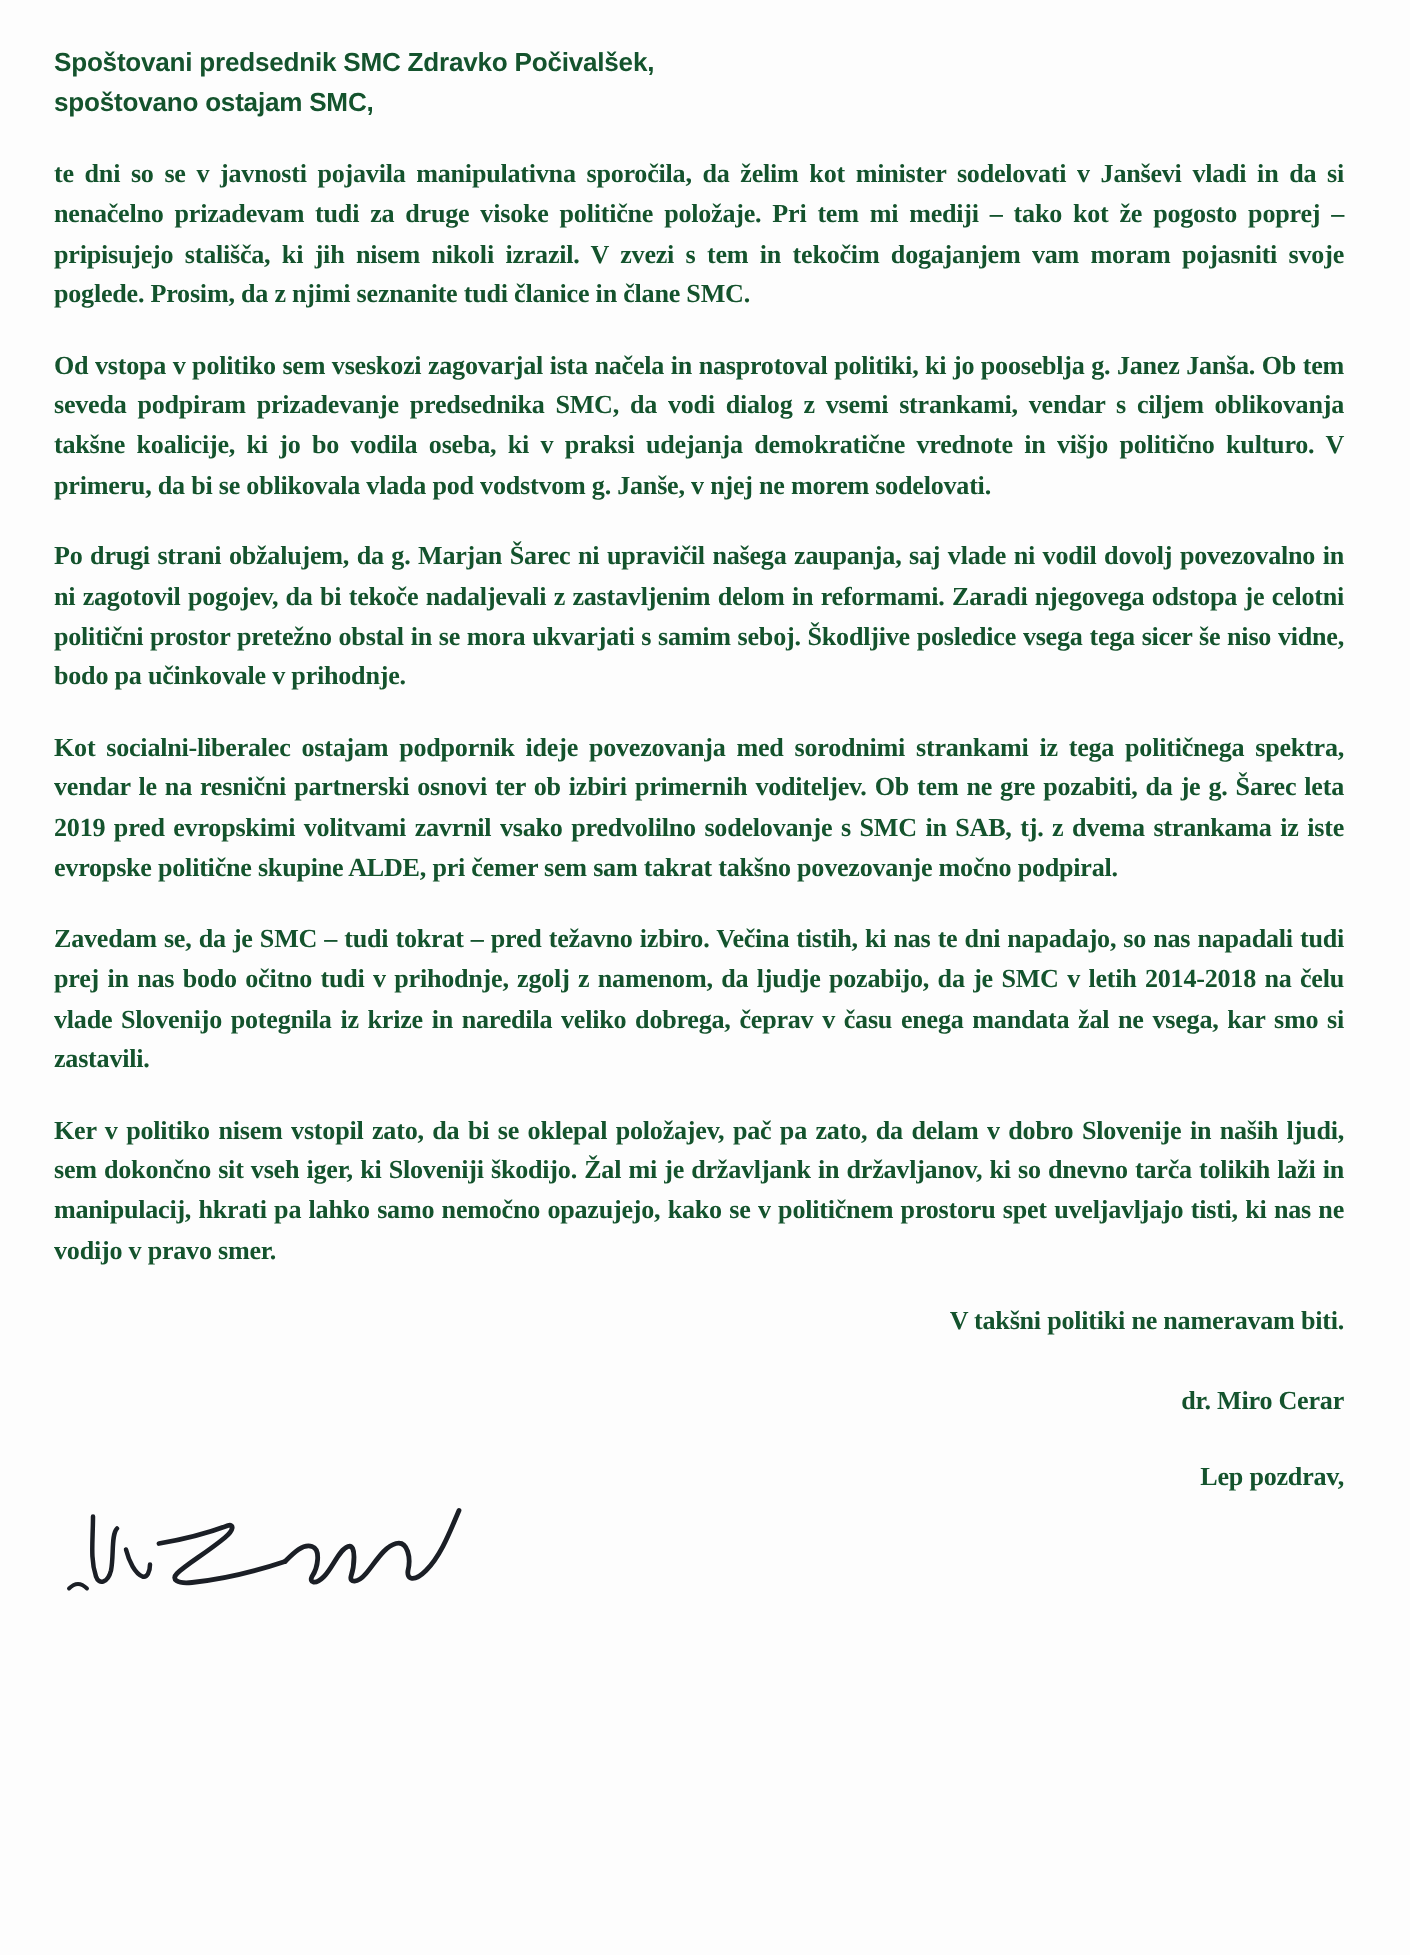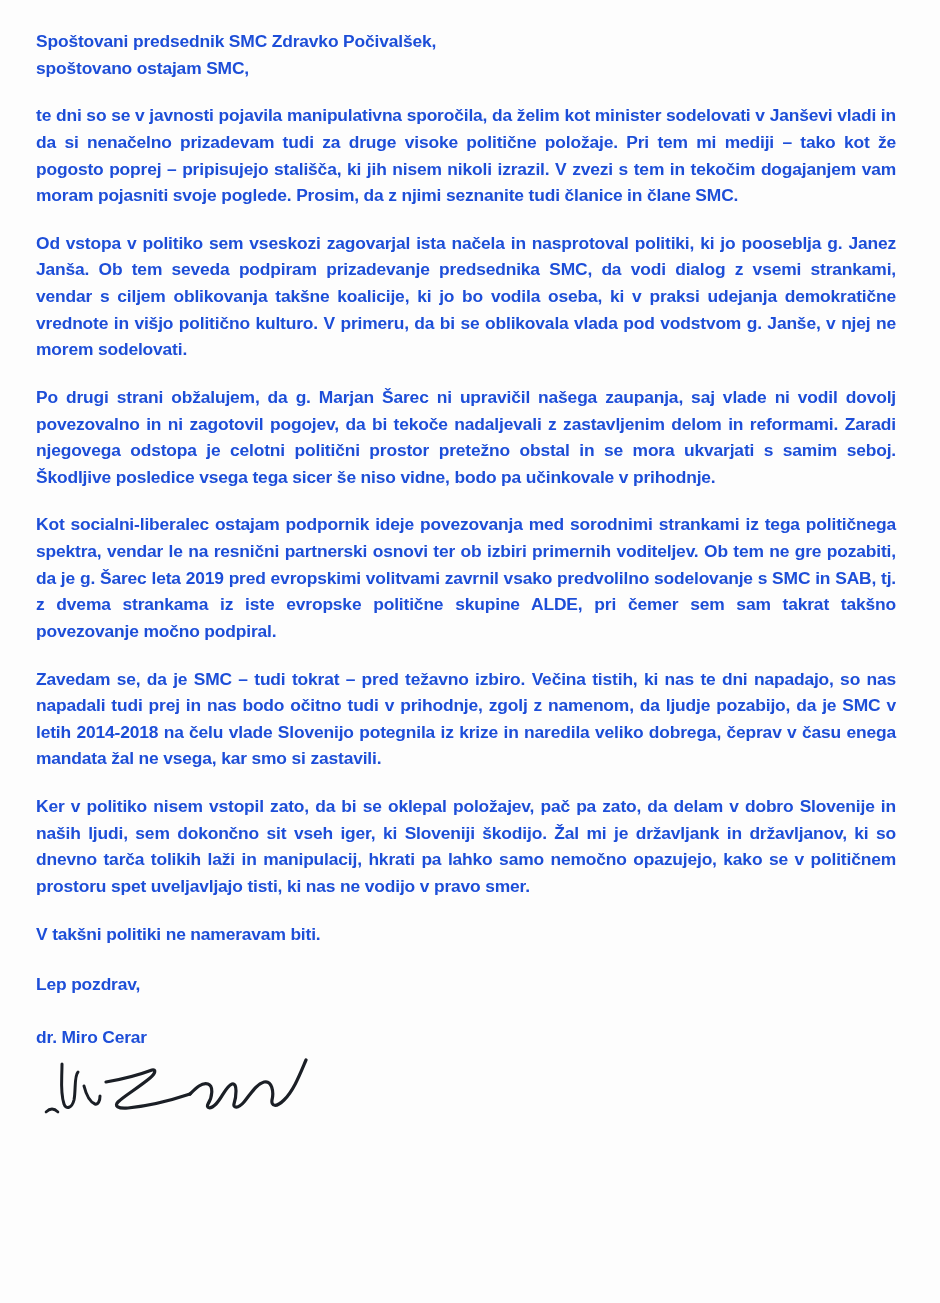--- a/index.html
+++ b/index.html
@@ -20,35 +20,36 @@
     height: 1303px;
     background: #fdfdfd;
     box-sizing: border-box;
     padding: 22px 44px 10px 36px;
   }
   .letter {
     font-size: 17.4px;
     line-height: 1.53;
     font-weight: 700;
     letter-spacing: -0.15px;
-    color: #1d4ed8;
+    color: #14532d;
   }
   .salutation {
     margin: 6px 0 0 0;
   }
   .salutation .line {
     display: block;
   }
   .para {
     margin: 21px 0 0 0;
     text-align: justify;
     text-justify: inter-word;
+    font-family: Liberation Serif, serif;
   }
   .para.nojust {
-    text-align: left;
+    text-align: right;
   }
   .closing {
     margin-top: 24px;
   }
   .signer {
     margin-top: 26px;
   }
   .signature-area {
     position: relative;
     height: 86px;
@@ -73,23 +74,23 @@
 
     <p class="para">te dni so se v javnosti pojavila manipulativna sporočila, da želim kot minister sodelovati v Janševi vladi in da si nenačelno prizadevam tudi za druge visoke politične položaje. Pri tem mi mediji – tako kot že pogosto poprej – pripisujejo stališča, ki jih nisem nikoli izrazil. V zvezi s tem in tekočim dogajanjem vam moram pojasniti svoje poglede. Prosim, da z njimi seznanite tudi članice in člane SMC.</p>
     <p class="para">Od vstopa v politiko sem vseskozi zagovarjal ista načela in nasprotoval politiki, ki jo poosebljа g. Janez Janša. Ob tem seveda podpiram prizadevanje predsednika SMC, da vodi dialog z vsemi strankami, vendar s ciljem oblikovanja takšne koalicije, ki jo bo vodila oseba, ki v praksi udejanja demokratične vrednote in višjo politično kulturo. V primeru, da bi se oblikovala vlada pod vodstvom g. Janše, v njej ne morem sodelovati.</p>
     <p class="para">Po drugi strani obžalujem, da g. Marjan Šarec ni upravičil našega zaupanja, saj vlade ni vodil dovolj povezovalno in ni zagotovil pogojev, da bi tekoče nadaljevali z zastavljenim delom in reformami. Zaradi njegovega odstopa je celotni politični prostor pretežno obstal in se mora ukvarjati s samim seboj. Škodljive posledice vsega tega sicer še niso vidne, bodo pa učinkovale v prihodnje.</p>
     <p class="para">Kot socialni-liberalec ostajam podpornik ideje povezovanja med sorodnimi strankami iz tega političnega spektra, vendar le na resnični partnerski osnovi ter ob izbiri primernih voditeljev. Ob tem ne gre pozabiti, da je g. Šarec leta 2019 pred evropskimi volitvami zavrnil vsako predvolilno sodelovanje s SMC in SAB, tj. z dvema strankama iz iste evropske politične skupine ALDE, pri čemer sem sam takrat takšno povezovanje močno podpiral.</p>
     <p class="para">Zavedam se, da je SMC – tudi tokrat – pred težavno izbiro. Večina tistih, ki nas te dni napadajo, so nas napadali tudi prej in nas bodo očitno tudi v prihodnje, zgolj z namenom, da ljudje pozabijo, da je SMC v letih 2014-2018 na čelu vlade Slovenijo potegnila iz krize in naredila veliko dobrega, čeprav v času enega mandata žal ne vsega, kar smo si zastavili.</p>
     <p class="para">Ker v politiko nisem vstopil zato, da bi se oklepal položajev, pač pa zato, da delam v dobro Slovenije in naših ljudi, sem dokončno sit vseh iger, ki Sloveniji škodijo. Žal mi je državljank in državljanov, ki so dnevno tarča tolikih laži in manipulacij, hkrati pa lahko samo nemočno opazujejo, kako se v političnem prostoru spet uveljavljajo tisti, ki nas ne vodijo v pravo smer.</p>
 
     <p class="para nojust">V takšni politiki ne nameravam biti.</p>
 
+    <p class="para nojust signer">dr. Miro Cerar</p>
+
     <p class="para nojust closing">Lep pozdrav,</p>
-
-    <p class="para nojust signer">dr. Miro Cerar</p>
 
     <div class="signature-area">
       <svg width="340" height="86" viewBox="0 0 340 86" fill="none" xmlns="http://www.w3.org/2000/svg" aria-hidden="true">
         <path d="M30 18 C30 34, 28 46, 32 58 C34 64, 40 62, 42 54 C44 44, 42 30, 46 26" stroke="#1b1f26" stroke-width="3" stroke-linecap="round" fill="none"></path>
         <path d="M52 40 C54 48, 58 56, 63 58 C66 59, 68 55, 68 50" stroke="#1b1f26" stroke-width="3" stroke-linecap="round" fill="none"></path>
         <path d="M74 36 C86 34, 104 30, 120 24 C124 23, 124 27, 118 32 C106 42, 92 50, 86 56 C82 60, 86 63, 96 62 C116 60, 140 54, 158 48" stroke="#1b1f26" stroke-width="3.2" stroke-linecap="round" fill="none"></path>
         <path d="M158 48 C164 42, 170 36, 176 38 C182 40, 180 52, 176 58 C174 62, 178 64, 184 58 C190 52, 194 40, 200 38 C206 36, 204 52, 202 58 C201 62, 206 63, 212 56 C218 49, 224 38, 232 36 C240 34, 242 46, 240 54 C239 60, 244 62, 252 54 C262 44, 268 28, 274 14" stroke="#1b1f26" stroke-width="3.2" stroke-linecap="round" fill="none"></path>
         <path d="M14 66 C18 62, 22 62, 26 66" stroke="#1b1f26" stroke-width="2.6" stroke-linecap="round" fill="none"></path>
       </svg>
     </div>

